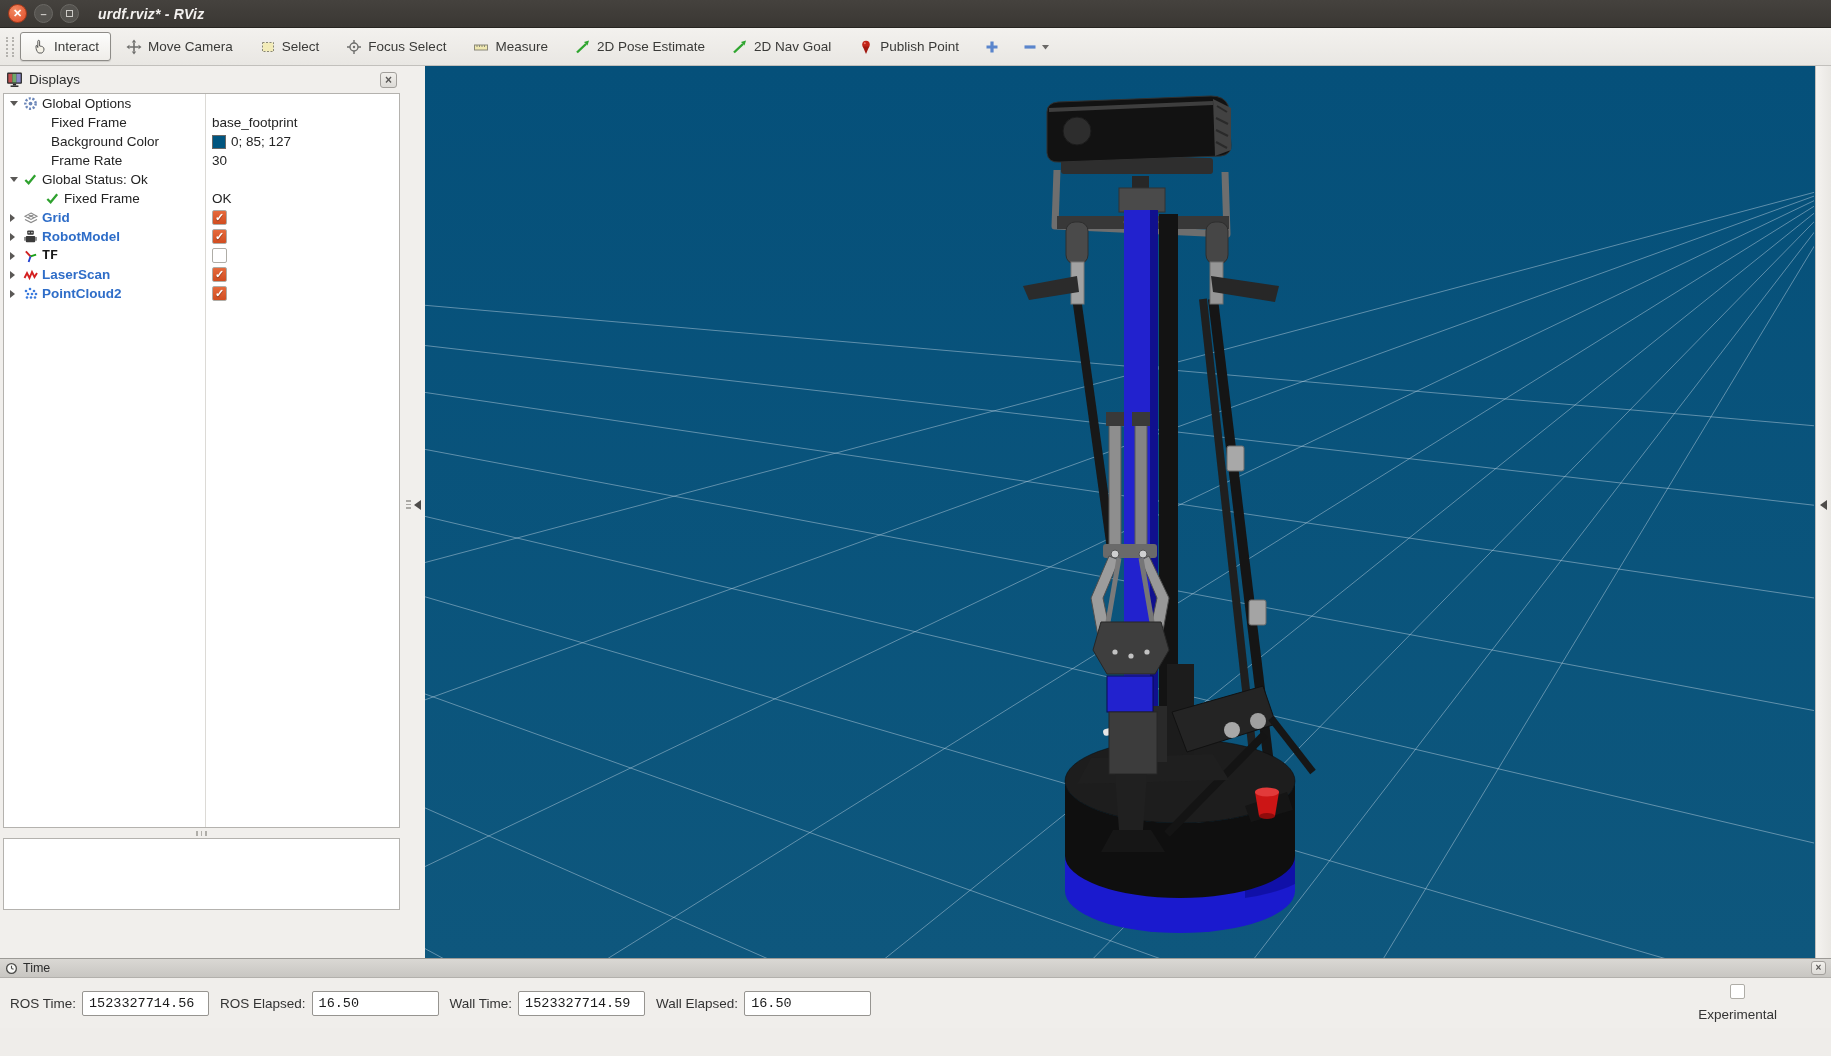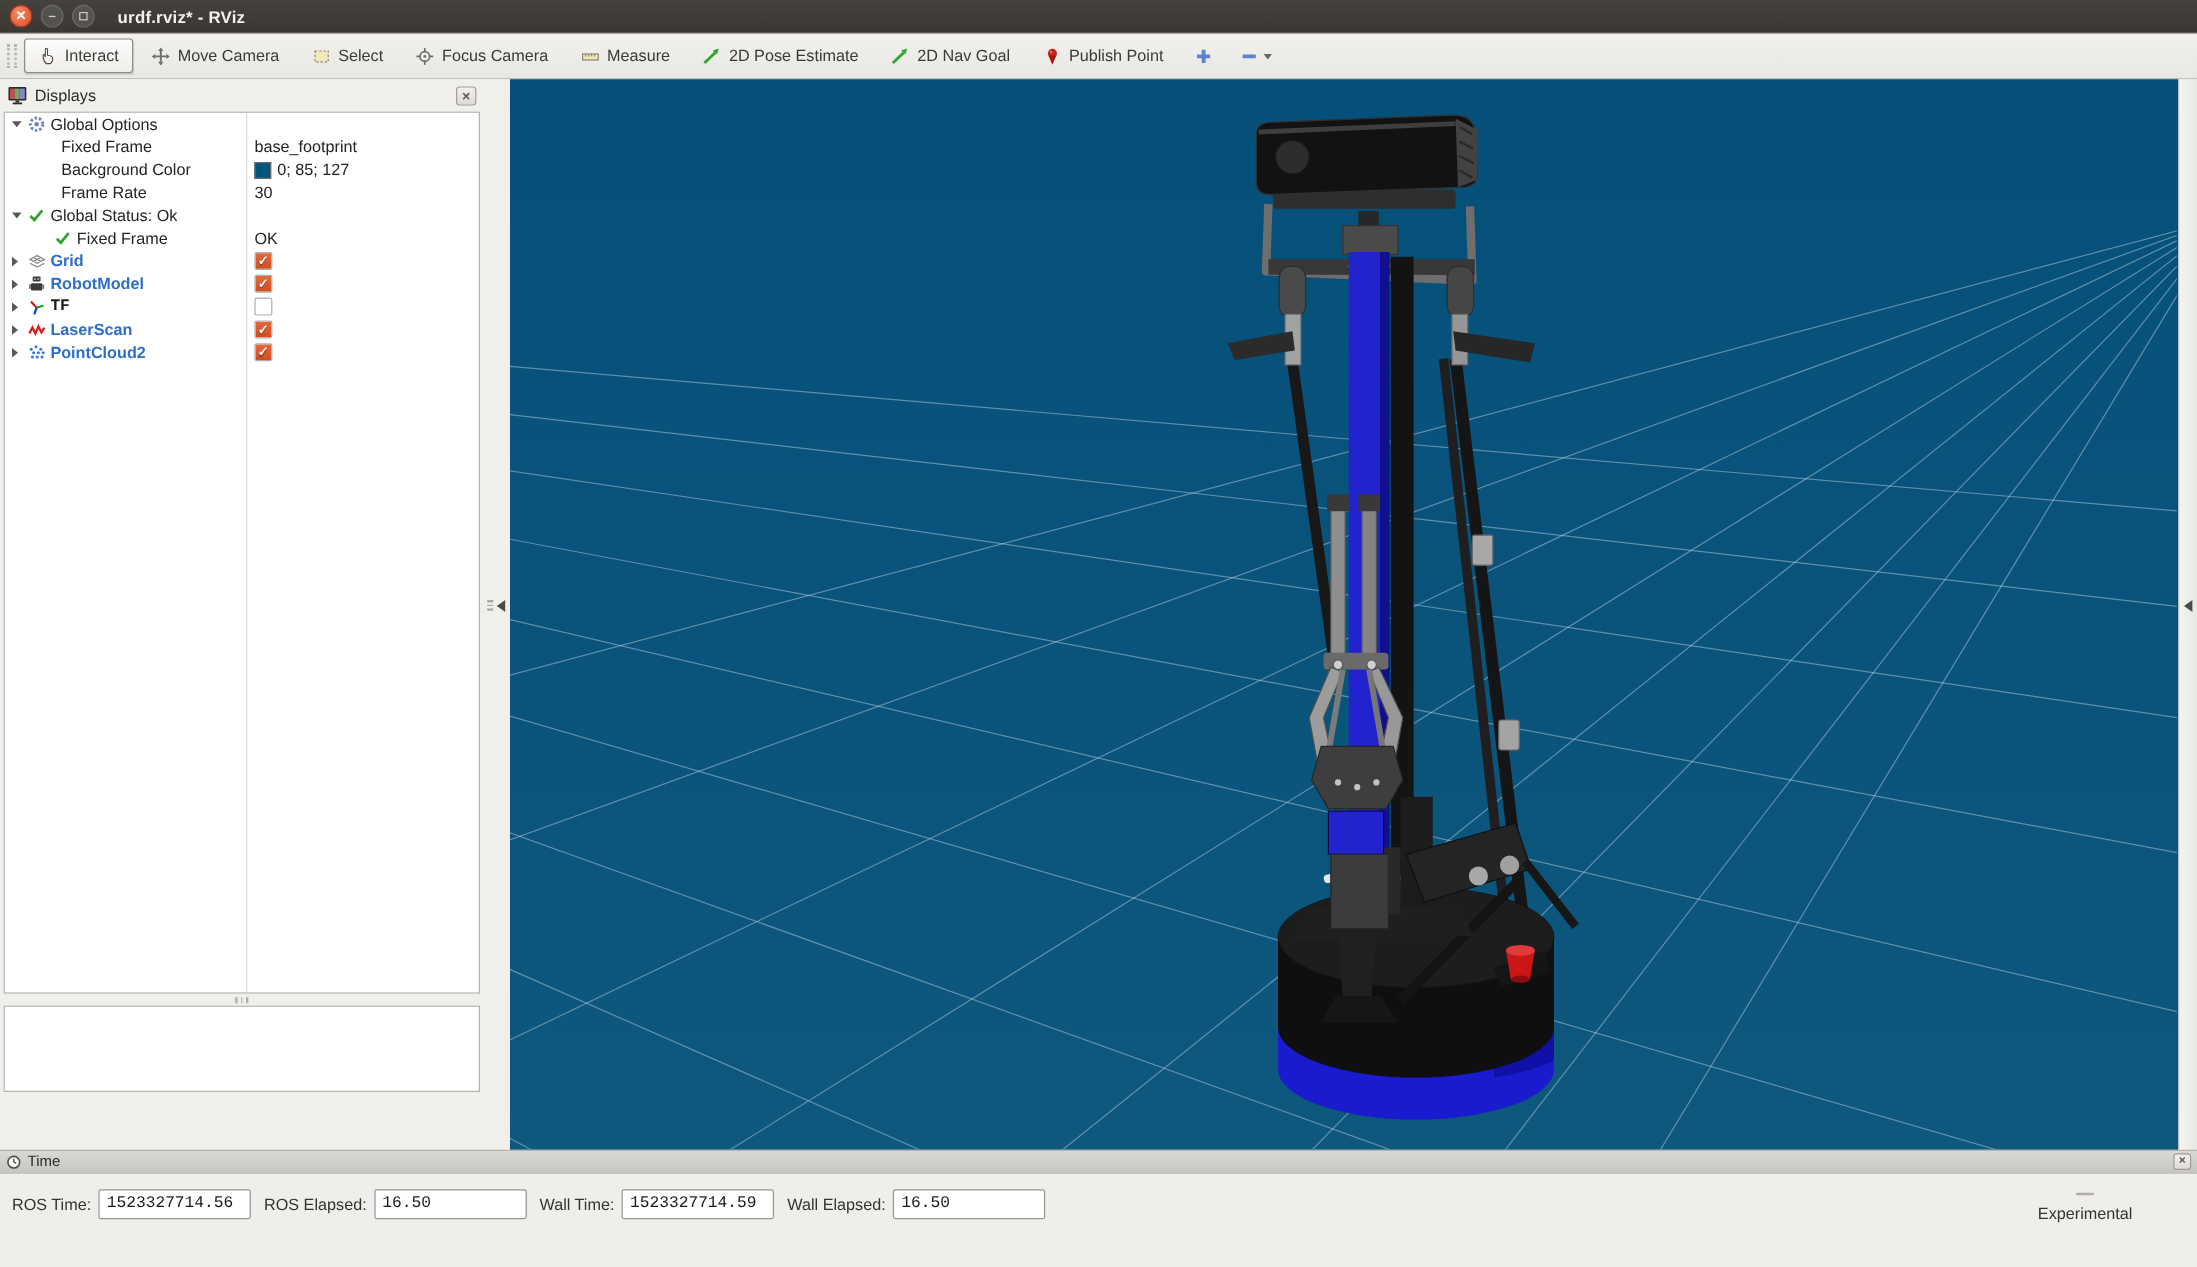--- a/index.html
+++ b/index.html
@@ -5,21 +5,21 @@
   * { margin:0; padding:0; box-sizing:border-box; }
   body { font-family:"Liberation Sans", sans-serif; }
   .app { width:1831px; height:1056px; position:relative; overflow:hidden; background:#EFEDEA; font-family:"Liberation Sans", sans-serif; }
 
   
   .titlebar { height:28px; background:linear-gradient(#45423E,#3A3733); display:flex; align-items:center; padding-left:8px; border-bottom:1px solid #262420; }
   .winbtn { width:19px; height:19px; border-radius:50%; margin-right:7px; display:flex; align-items:center; justify-content:center; font-size:11px; font-weight:bold; }
   .winbtn.close { background:radial-gradient(circle at 35% 30%, #F28A62, #DF4B28); border:1px solid #A83A1A; color:#FFF; }
   .winbtn.minmax { background:#54524E; border:1px solid #6A6864; color:#CCCAC6; }
   .winbtn.minmax .sq { width:7px; height:7px; border:1.5px solid #CCCAC6; display:block; }
-  .title-text { color:#F3F1EF; font-size:14px; font-weight:bold; margin-left:12px; letter-spacing:.2px; }
+  .title-text { color:#F3F1EF; font-size:14px; font-weight:bold; margin-left:12px; letter-spacing:.2px;font-style:italic; }
 
   
   .toolbar { height:38px; background:linear-gradient(#F3F1EE,#E9E7E3); border-bottom:1px solid #C2C0BC; display:flex; align-items:center; padding:0 4px; }
   .tgrip { width:8px; height:20px; border-left:2px dotted #B4B2AE; border-right:2px dotted #B4B2AE; margin:0 6px 0 2px; }
   .tool { display:flex; align-items:center; gap:6px; height:29px; padding:0 11px; margin-right:3px; font-size:13.5px; color:#3A3A38; background:transparent; border:1px solid transparent; border-radius:3px; }
   .tool.active { background:linear-gradient(#FDFDFC,#EFEDE9); border:1px solid #8E8C88; box-shadow:0 1px 1px rgba(0,0,0,.12); }
   .tool svg { display:block; }
   .toolxtra { display:flex; align-items:center; margin-left:10px; gap:22px; }
   .toolxtra .xbtn { display:flex; align-items:center; gap:3px; }
 
@@ -60,21 +60,21 @@
   .hsplit .dots i { width:5px; height:1.5px; background:#AAA8A4; display:block; }
   .collapse-arrow { position:absolute; width:0; height:0; border-top:5px solid transparent; border-bottom:5px solid transparent; border-right:7px solid #4E4C4A; }
   .viewport { flex:1; position:relative; background:linear-gradient(var(--bg-top,#05507A), var(--bg-bot,#0E577D)); overflow:hidden; }
   .viewport svg { position:absolute; left:0; top:0; }
   .rstrip { width:16px; background:linear-gradient(90deg,#F5F3F0,#E9E7E3); border-left:1px solid #C2C0BC; position:relative; }
 
   
   .timepanel { height:70px; border-top:1px solid #9C9A96; background:#F0EEEB; }
   .theader { height:19px; background:linear-gradient(#DAD8D4,#C8C6C2); border-bottom:1px solid #B2B0AC; display:flex; align-items:center; gap:5px; padding:0 5px; font-size:12.5px; color:#2C2C2C; }
   .theader .closebox { width:15px; height:14px; font-size:10px; }
-  .tcontent { height:50px; display:flex; padding:16px 10px; font-size:13.5px; color:#333; }
+  .tcontent { height:50px; display:flex; align-items:center; padding:16px 10px; font-size:13.5px; color:#333; }
   .tfield { display:flex; align-items:center; gap:6px; margin-right:11px; }
   .tfield input { width:127px; height:25px; border:1px solid #969490; border-radius:2px; padding:0 6px; font-size:13.5px; color:#1A1A1A; font-family:Liberation Mono, monospace; background:#FFF; }
   .exp { margin-left:auto; margin-right:44px; display:flex; align-items:center; gap:8px;flex-direction:column; }
   .exp .cb { background:#FFF; }
 
   
   .statusbar { height:28px; background:#EFEDE9; border-top:1px solid #C8C6C2; display:flex; align-items:center; padding:0 8px; }
   .resetbtn { height:22px; padding:0 12px; background:linear-gradient(#FDFCFB,#EFEDE9); border:1px solid #A6A4A0; border-radius:3px; font-size:13.5px; color:#2E2E2E; font-family:"Liberation Sans", sans-serif; }
   .fps { margin-left:auto; margin-right:38px; font-size:13.5px; color:#3A3A38; }
   .cornergrip { position:absolute; right:2px; bottom:2px; width:10px; height:10px; background:
@@ -124,21 +124,21 @@
           <span>Select</span>
         </span>
         <span class="tool">
           <span style="display: flex;">
             <svg width="16" height="16" viewBox="0 0 16 16">
               <circle cx="8" cy="8" r="4" fill="none" stroke="#6E6E6C" stroke-width="1.4"></circle>
               <circle cx="8" cy="8" r="1.2" fill="#6E6E6C"></circle>
               <path d="M8,1 L8,4 M8,12 L8,15 M1,8 L4,8 M12,8 L15,8" stroke="#6E6E6C" stroke-width="1.4"></path>
             </svg>
           </span>
-          <span>Focus Camera</span>
+          <span>Focus Select</span>
         </span>
         <span class="tool">
           <span style="display: flex;">
             <svg width="16" height="16" viewBox="0 0 16 16">
               <rect x="1.5" y="6" width="13" height="5" fill="#EFE8B0" stroke="#8A8878"></rect>
               <path d="M4,6 L4,8 M6.5,6 L6.5,8 M9,6 L9,8 M11.5,6 L11.5,8" stroke="#8A8878"></path>
             </svg>
           </span>
           <span>Measure</span>
         </span>

